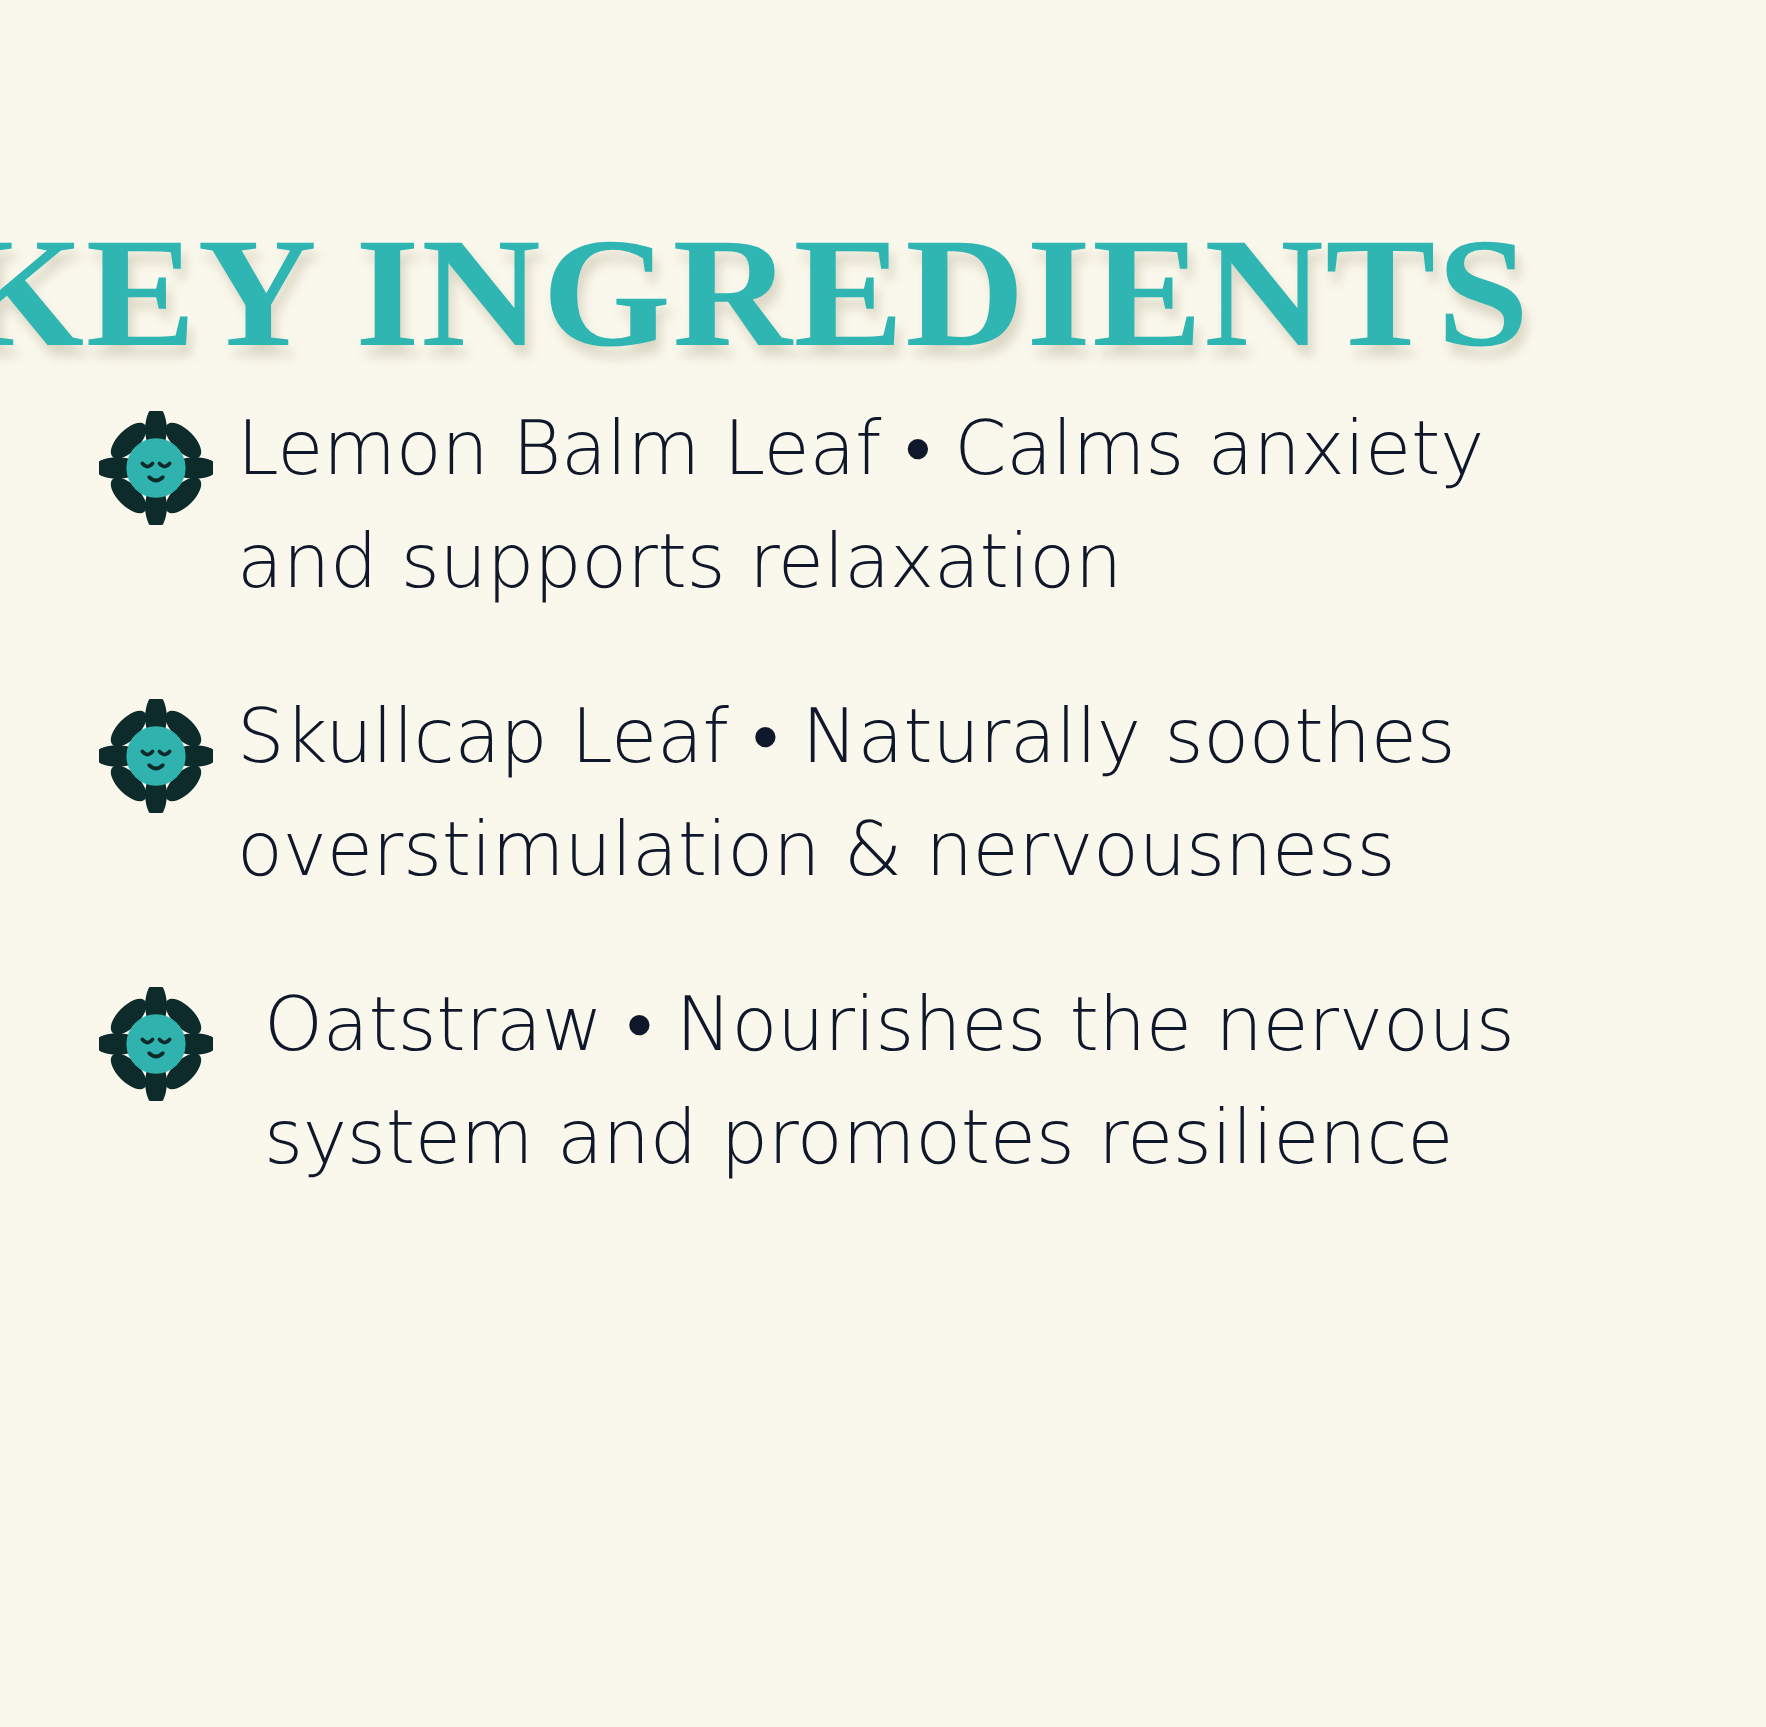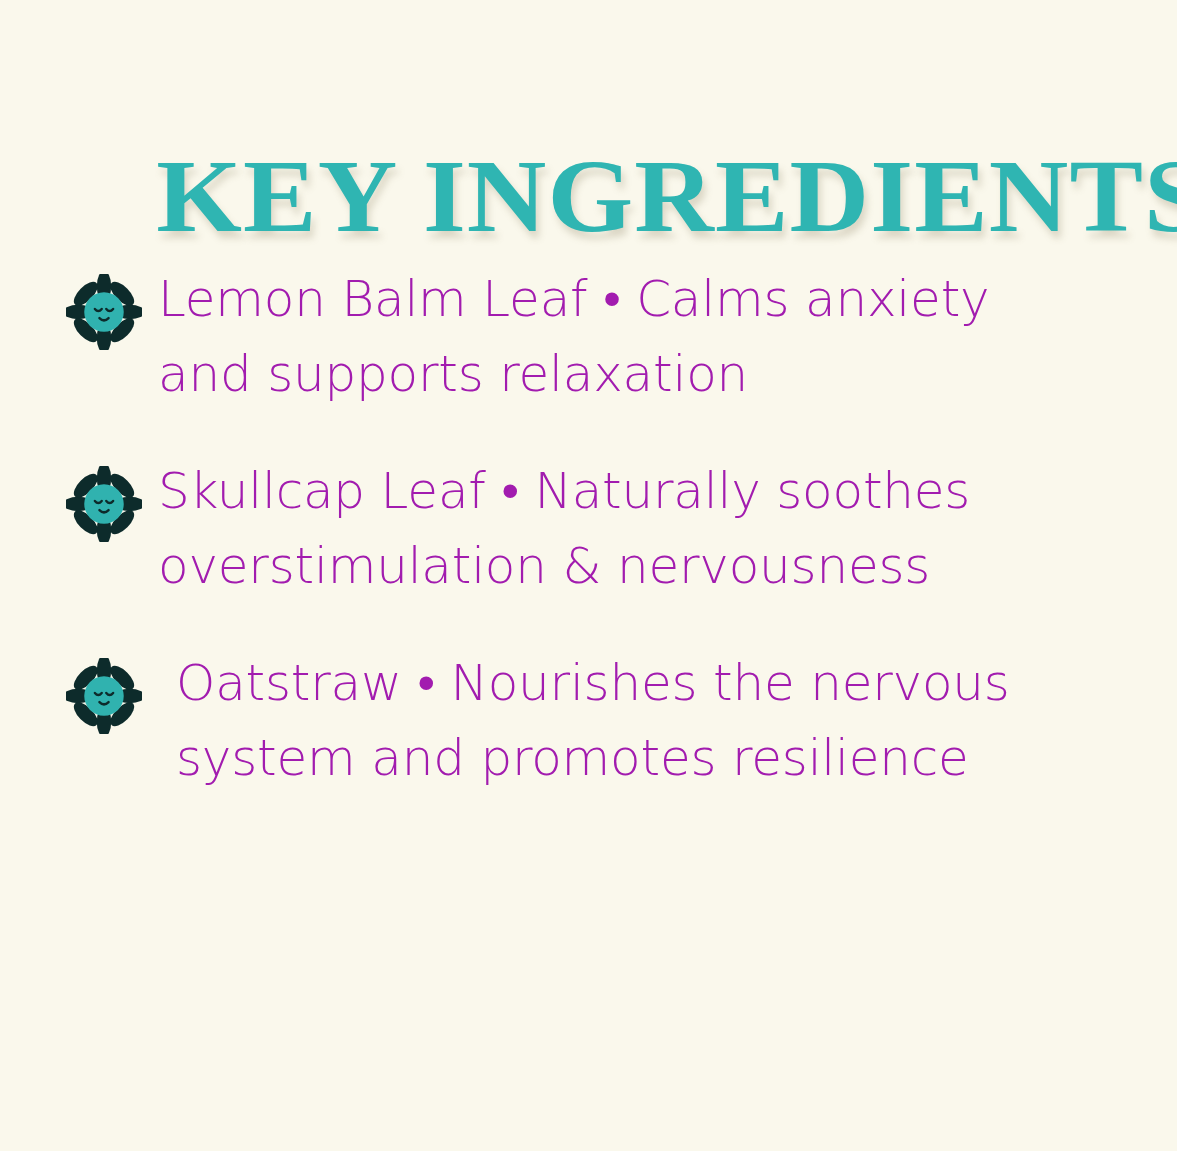--- a/index.html
+++ b/index.html
@@ -21,21 +21,21 @@
     background: #FAF8EC;
     box-sizing: border-box;
   }
 
   
   .title-wrap {
     position: absolute;
     left: 0;
     top: 74px;
     width: 1177px;
-    text-align: right;
+    text-align: left;
   }
   .title {
     display: inline-block;
     font-family: "Liberation Serif", "DejaVu Serif", serif;
     font-weight: 700;
     font-size: 104px;
     line-height: 1.0;
     letter-spacing: 1px;
     color: #2FB5B2;
     text-transform: uppercase;
@@ -74,21 +74,21 @@
 
   .text-cell {
     flex: 1 1 auto;
     padding-top: 0;
   }
   .item-text {
     font-family: "DejaVu Sans", sans-serif;
     font-weight: 300;
     font-size: 50px;
     line-height: 1.50;
-    color: #a21caf;
+    color: #0f172a;
     letter-spacing: -0.2px;
     margin: 0;
     max-width: 905px;
   }
 </style>
 </head>
 <body>
 
 <div class="page">
 

